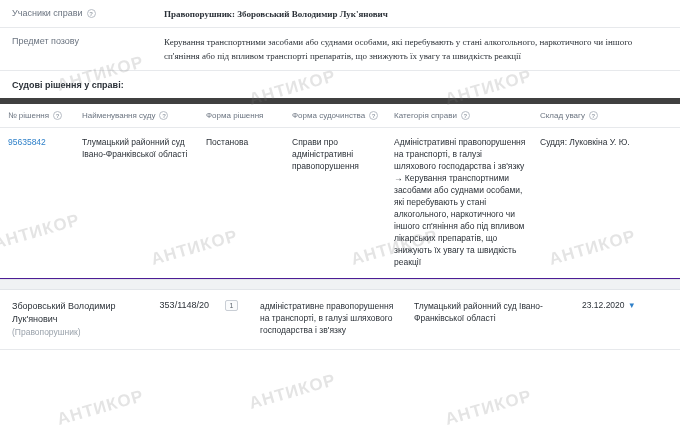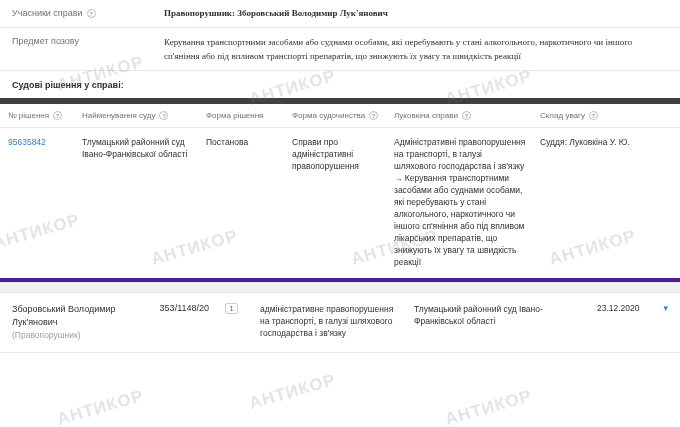--- a/index.html
+++ b/index.html
@@ -60,21 +60,21 @@
     line-height: 13px;
   }
   .row-value {
     flex: 1;
     font-size: 9px;
     color: #2b3138;
     line-height: 14px;
     font-family: Liberation Serif, serif;
   }
   .row-value.bold { font-weight: bold; }
-  .row-1 { background: #ffffff; height: 28px; align-items: flex-end; }
+  .row-1 { background: #ffffff; height: 28px; align-items: center; }
   .row-2 { background: #ffffff; min-height: 42px; }
 
   .qmark {
     display: inline-flex;
     align-items: center;
     justify-content: center;
     width: 9px;
     height: 9px;
     border-radius: 50%;
     border: 1px solid #b7bdc5;
@@ -118,21 +118,21 @@
     display: flex;
     align-items: center;
     gap: 4px;
   }
   table.grid td {
     font-size: 8.5px;
     color: #2b3138;
     padding: 8px 6px 10px 8px;
     vertical-align: top;
     line-height: 12px;
-    border-bottom: 4px solid #4c1d95;
+    border-bottom: 1px solid #4c1d95;
   }
   td.num a {
     color: #2f80c9;
     text-decoration: none;
   }
   td.right { text-align: right; padding-right: 14px; }
   .col1 { width: 60px; }
   .col2 { width: 110px; }
   .col3 { width: 72px; }
   .col4 { width: 88px; }
@@ -210,22 +210,22 @@
     box-sizing: border-box;
   }
   .bc-date {
     width: 86px;
     flex: 0 0 86px;
     text-align: right;
     font-size: 8.5px;
     color: #2b3138;
     display: flex;
     align-items: flex-start;
-    justify-content: flex-end;
-    gap: 24px;
+    justify-content: flex-start;
+    gap: 5px;
   }
   .chev {
     color: #2f80c9;
     font-size: 9px;
     line-height: 10px;
   }
   .tail { background: #ffffff; height: 60px; }
 </style>
 </head>
 <body>
@@ -275,21 +275,21 @@
           </span>
         </th>
         <th class="col4">
           <span class="th-inner">
             <span>Форма судочинства</span>
             <span class="qmark">?</span>
           </span>
         </th>
         <th class="col5">
           <span class="th-inner">
-            <span>Луковкіна справи</span>
+            <span>Категорія справи</span>
             <span class="qmark">?</span>
           </span>
         </th>
         <th class="col6">
           <span class="th-inner">
             <span>Склад увагу</span>
             <span class="qmark">?</span>
           </span>
         </th>
         <th class="col7 right">

